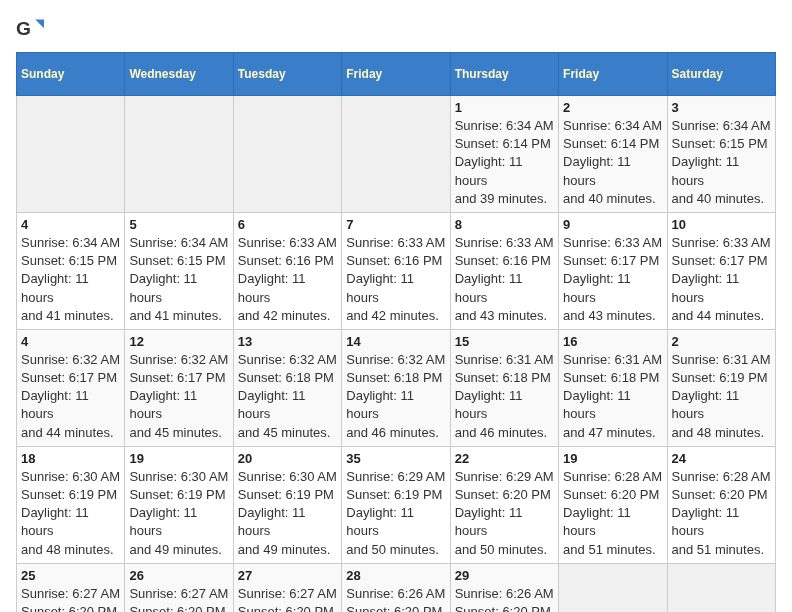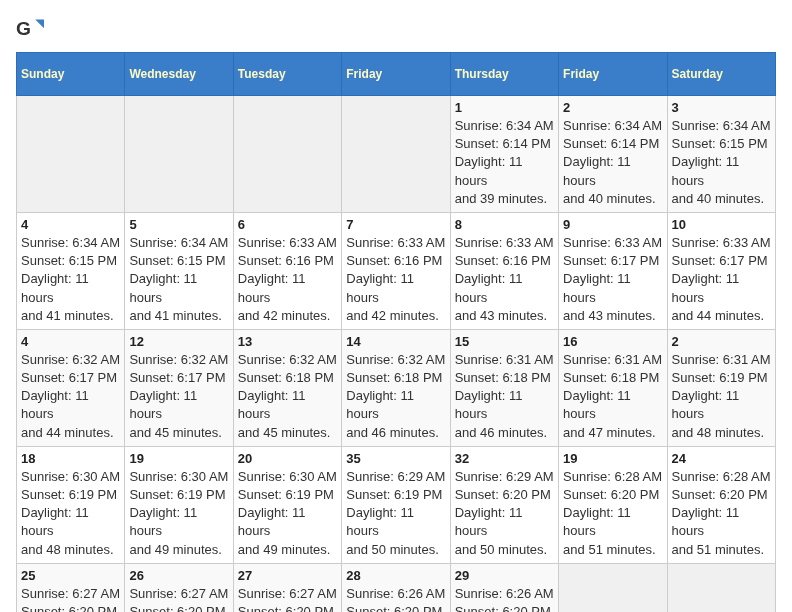--- a/index.html
+++ b/index.html
@@ -275,21 +275,21 @@
 and 49 minutes.</div>
         </td>
         <td>
           <span class="day-number">35</span>
           <div class="day-info" style="white-space: pre-line;">Sunrise: 6:29 AM
 Sunset: 6:19 PM
 Daylight: 11 hours
 and 50 minutes.</div>
         </td>
         <td>
-          <span class="day-number">32</span>
+          <span class="day-number">22</span>
           <div class="day-info" style="white-space: pre-line;">Sunrise: 6:29 AM
 Sunset: 6:20 PM
 Daylight: 11 hours
 and 50 minutes.</div>
         </td>
         <td>
           <span class="day-number">19</span>
           <div class="day-info" style="white-space: pre-line;">Sunrise: 6:28 AM
 Sunset: 6:20 PM
 Daylight: 11 hours

